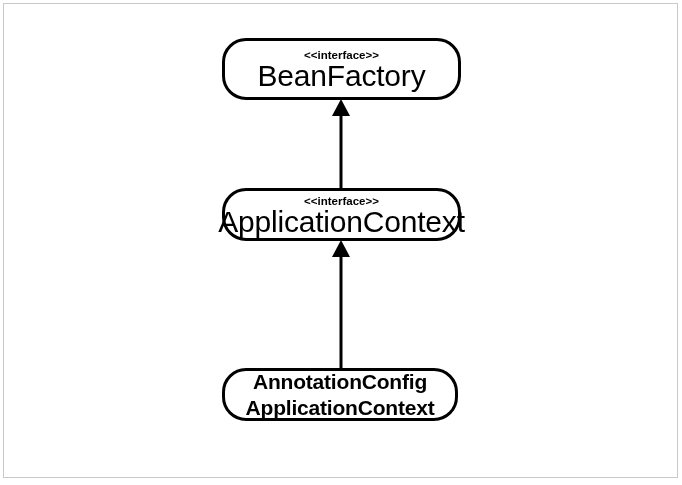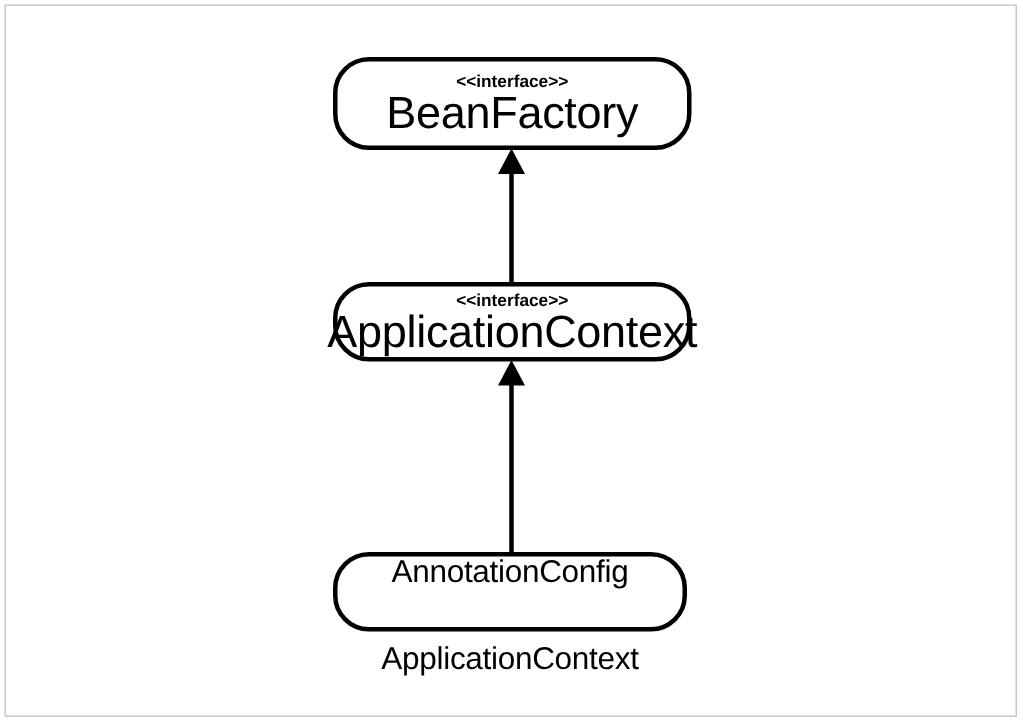--- a/index.html
+++ b/index.html
@@ -68,25 +68,24 @@
     font-size: 30px;
     font-weight: normal;
     line-height: 26px;
     color: #000000;
     letter-spacing: -0.2px;
     white-space: nowrap;
   }
 
   .class-name-multiline {
     font-size: 21px;
-    font-weight: normal;
+    font-weight: bold;
     line-height: 26px;
     color: #000000;
     letter-spacing: -0.2px;
-    margin-top: 32px;
   }
 
   
   #box-beanfactory {
     left: 222px;
     top: 38px;
     width: 239px;
     height: 62px;
   }
   #box-applicationcontext {

